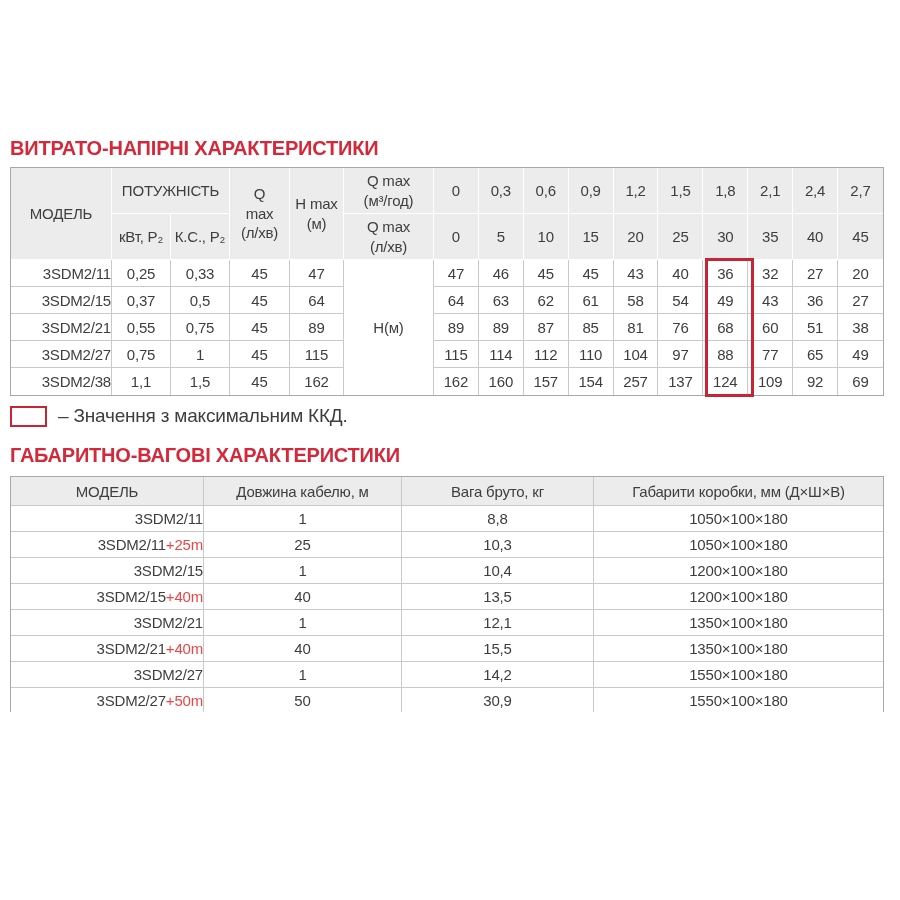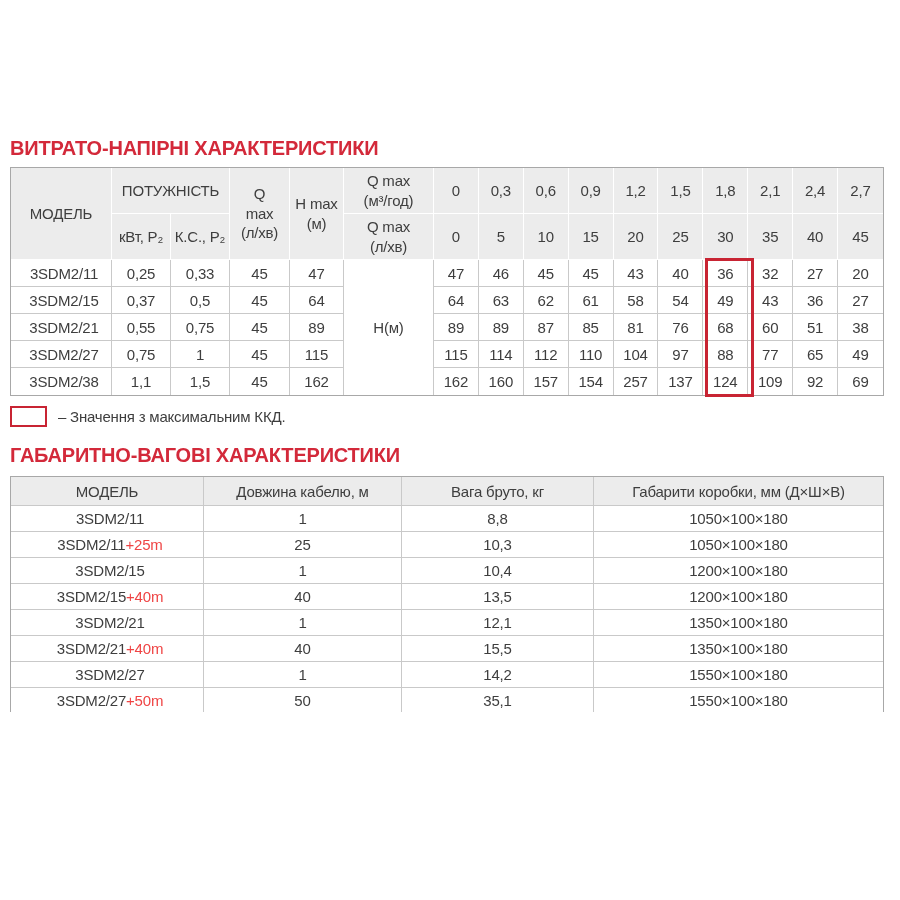--- a/index.html
+++ b/index.html
@@ -24,27 +24,27 @@
   .flow tbody tr:last-child td { border-bottom:none; }
   .flow td.hlabel { border-bottom:none; }
 
   .dims { margin-top:11px; }
   .dims thead tr { height:29px; }
   .dims tbody tr { height:26px; }
   .dims th, .dims td { border-right:1px solid #c9c9c9; border-bottom:1px solid #c9c9c9; }
   .dims tr > *:last-child { border-right:none; }
   .dims tbody tr:last-child td { border-bottom:none; }
 
-  .model-cell { text-align:center; padding-left:6px; }
+  .model-cell { text-align:right; padding-left:6px; }
   .wrap { white-space:pre-line; line-height:1.3; }
   .red { color:#ef4444; }
 
   .legend { display:flex; align-items:center; gap:11px; margin-top:8px; height:24px; }
   .legend-box { width:33px; height:17px; border:2.5px solid #c82433; display:inline-block; background:#fff; }
-  .legend-text { font-size:15px; color:#3e3e3e; letter-spacing:-0.2px; }
+  .legend-text { font-size:19px; color:#3e3e3e; letter-spacing:-0.2px; }
 
   #hl-overlay { position:absolute; border:3px solid #c82433; box-sizing:border-box; pointer-events:none; }
 </style>
 </head>
 <body>
 
 <div class="page" id="page">
 
   <h2 class="title t1">ВИТРАТО-НАПІРНІ ХАРАКТЕРИСТИКИ</h2>
 
@@ -248,21 +248,21 @@
         </tr>
         <tr>
           <td class="model-cell"><span>3SDM2/27</span></td>
           <td>1</td>
           <td>14,2</td>
           <td>1550×100×180</td>
         </tr>
         <tr>
           <td class="model-cell"><span>3SDM2/27</span><span class="red">+50m</span></td>
           <td>50</td>
-          <td>35,1</td>
+          <td>30,9</td>
           <td>1550×100×180</td>
         </tr>
         <tr>
           <td class="model-cell"><span>3SDM2/38</span></td>
           <td>1</td>
           <td>22,7</td>
           <td>1830×100×180</td>
         </tr>
       </tbody>
   </table>

